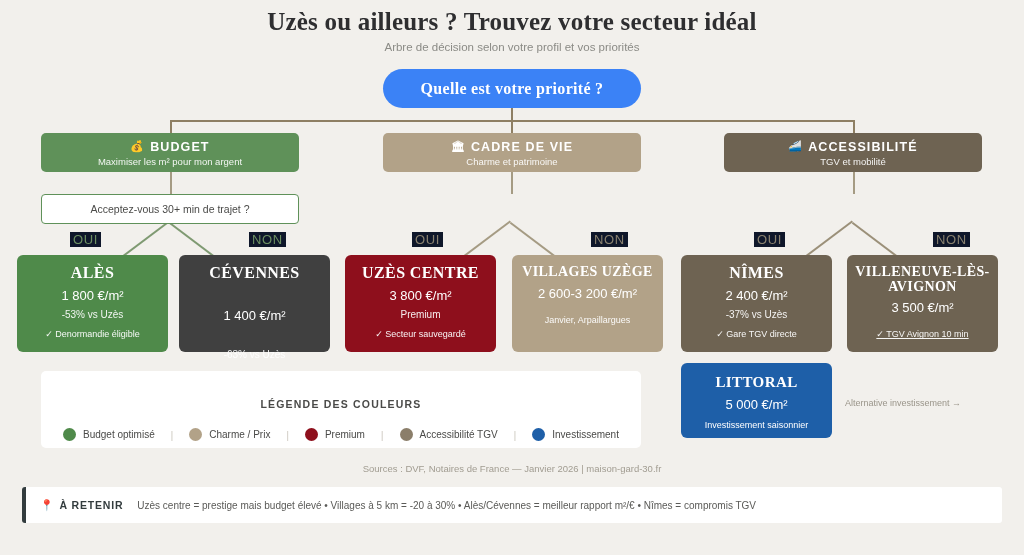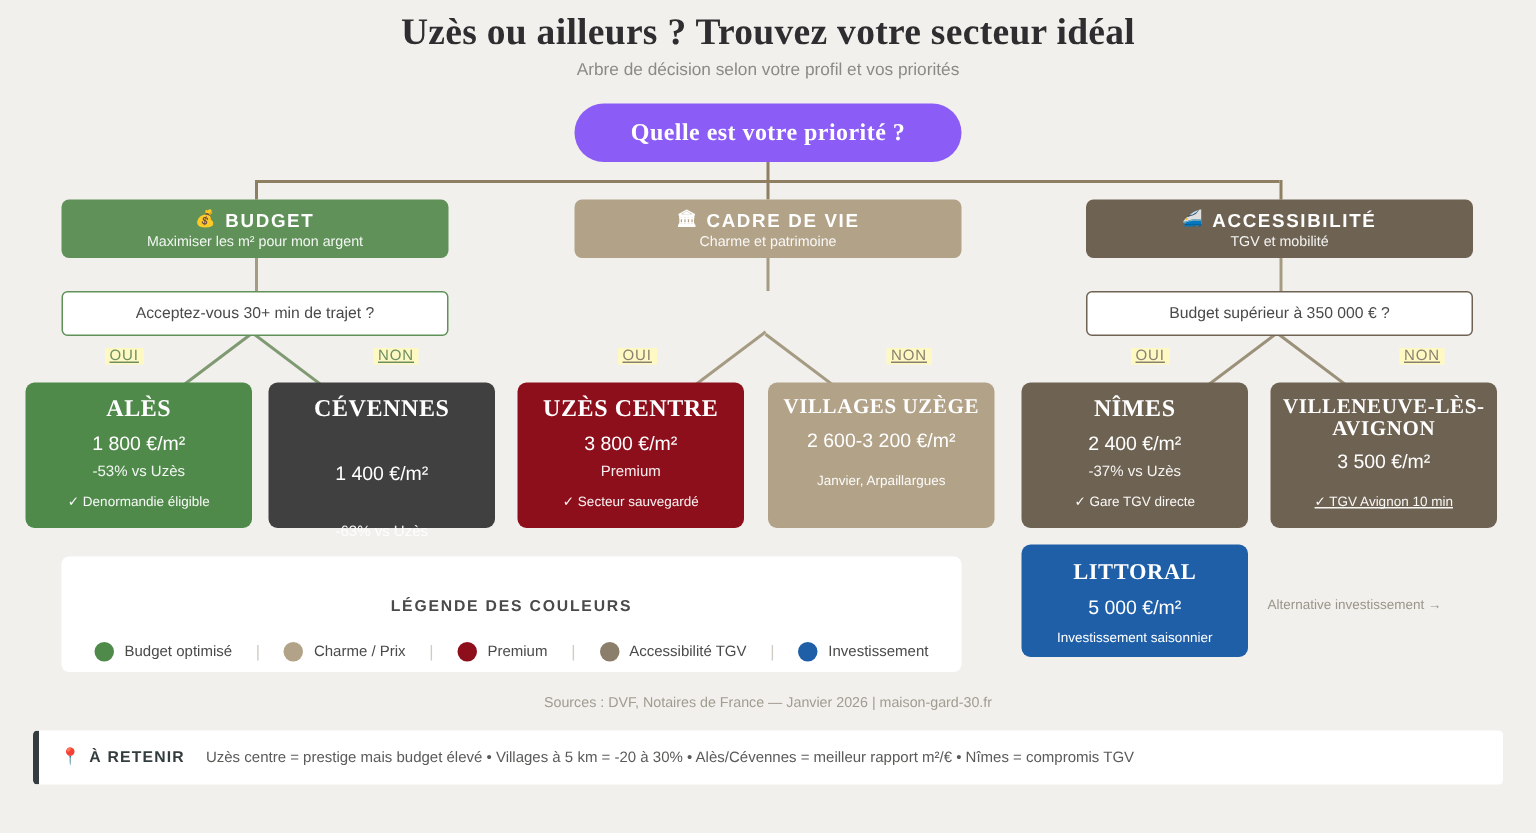--- a/index.html
+++ b/index.html
@@ -41,21 +41,21 @@
     font-size: 11.5px;
     color: #8b8b86;
   }
   
   .root-node {
     position: absolute;
     left: 383px;
     top: 69px;
     width: 258px;
     height: 39px;
-    background: #8b5cf6;
+    background: #3b82f6;
     border-radius: 20px;
     color: #ffffff;
     display: flex;
     align-items: center;
     justify-content: center;
     font-family: "Liberation Serif", serif;
     font-weight: bold;
     font-size: 16px;
     letter-spacing: 0.3px;
   }
@@ -116,26 +116,25 @@
     font-size: 10.5px;
     color: #4a4a48;
   }
   .q1 { left: 41px;  top: 194px; border: 1px solid #5f9159; }
   .q2 { left: 383px; top: 194px; border: 1px solid #b2a288; }
   .q3 { left: 724px; top: 194px; border: 1px solid #6e6352; }
 
   
   .branch-label {
     position: absolute;
-    font-size: 10px;
+    font-size: 13px;
     letter-spacing: 0.6px;
     color: #8a8270;
-    background: #fef9c3;
+    background: #0f172a;
     padding: 0 3px;
-    text-decoration: underline;
   }
   .branch-label.green { color: #6d8f62; }
 
   
   .card {
     position: absolute;
     width: 151px;
     height: 97px;
     border-radius: 6px;
     color: #fff;
@@ -344,21 +343,20 @@
 
   <div class="cat cat-acces">
     <div class="cat-head">
       <span class="icon-glyph">🚄</span>
       <span>ACCESSIBILITÉ</span>
     </div>
     <div class="cat-sub">TGV et mobilité</div>
   </div>
 
   <div class="quest q1">Acceptez-vous 30+ min de trajet ?</div>
-  <div class="quest q3">Budget supérieur à 350 000 € ?</div>
 
   <div class="card card-ales">
     <div class="c-name">ALÈS</div>
     <div class="c-price">1 800 €/m²</div>
     <div class="c-note">-53% vs Uzès</div>
     <div class="c-tag">✓ Denormandie éligible</div>
   </div>
 
   <div class="card card-cevennes">
     <div class="c-name">CÉVENNES</div>

